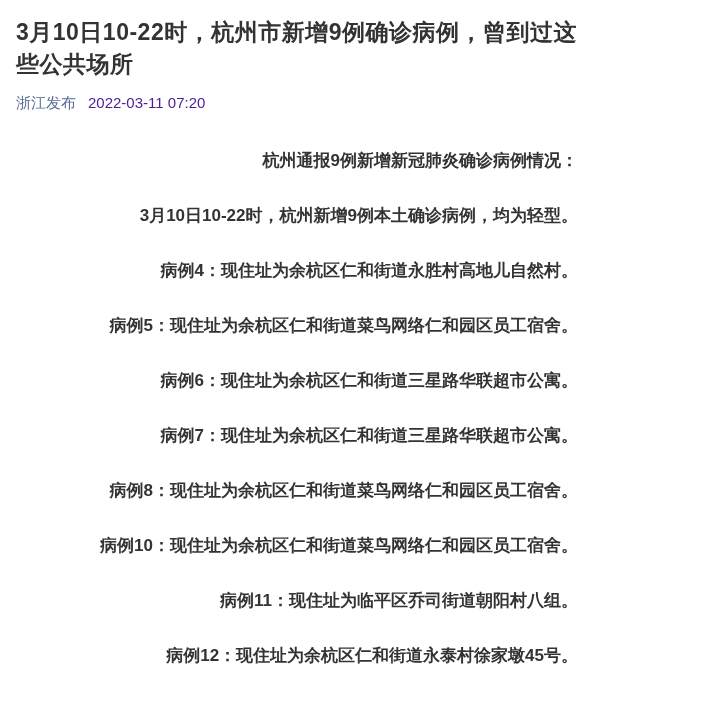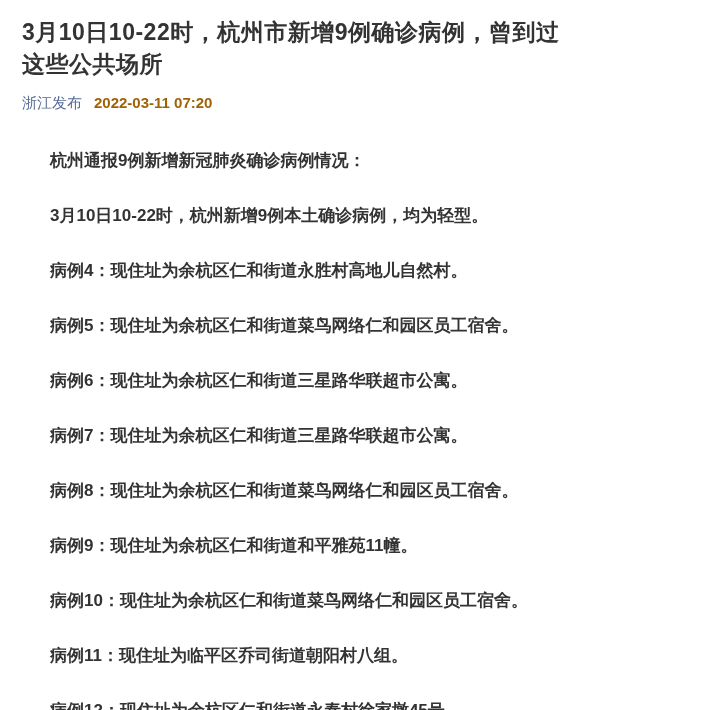--- a/index.html
+++ b/index.html
@@ -11,21 +11,21 @@
     width: 716px;
     height: 710px;
     overflow: hidden;
     font-family: "Liberation Sans", "DejaVu Sans", sans-serif;
   }
   .page {
     box-sizing: border-box;
     width: 604px;
     height: 710px;
     background: #ffffff;
-    padding: 16px 26px 0 22px;
+    padding: 16px 26px 0 16px;
     border-radius: 10px;
   }
   .article-title {
     margin: 0;
     font-size: 23px;
     line-height: 32px;
     font-weight: 700;
     color: #333333;
     letter-spacing: 0.5px;
   }
@@ -34,32 +34,32 @@
     font-size: 15px;
     line-height: 20px;
   }
   .source-name {
     color: #576b95;
     margin-right: 12px;
     cursor: pointer;
     text-decoration: none;
   }
   .publish-time {
-    color: #a16207;
-    font-weight: bold;
+    color: #4c1d95;
   }
   .article-body {
     padding-left: 28px;
     margin-top: 38px;
   }
   .article-body p {
     margin: 0 0 35px 0;
     font-size: 17px;
     line-height: 20px;
     color: #333333;
+    text-align: right;
   }
   p.article-lead {
     font-weight: 700;
   }
   p.article-intro {
     font-weight: 700;
   }
   p.case-line {
     font-weight: 700;
   }
@@ -79,20 +79,19 @@
 
     <p class="article-lead">杭州通报9例新增新冠肺炎确诊病例情况：</p>
 
     <p class="article-intro">3月10日10-22时，杭州新增9例本土确诊病例，均为轻型。</p>
 
     <p class="case-line">病例4：现住址为余杭区仁和街道永胜村高地儿自然村。</p>
     <p class="case-line">病例5：现住址为余杭区仁和街道菜鸟网络仁和园区员工宿舍。</p>
     <p class="case-line">病例6：现住址为余杭区仁和街道三星路华联超市公寓。</p>
     <p class="case-line">病例7：现住址为余杭区仁和街道三星路华联超市公寓。</p>
     <p class="case-line">病例8：现住址为余杭区仁和街道菜鸟网络仁和园区员工宿舍。</p>
-    <p class="case-line">病例9：现住址为余杭区仁和街道和平雅苑11幢。</p>
     <p class="case-line">病例10：现住址为余杭区仁和街道菜鸟网络仁和园区员工宿舍。</p>
     <p class="case-line">病例11：现住址为临平区乔司街道朝阳村八组。</p>
     <p class="case-line">病例12：现住址为余杭区仁和街道永泰村徐家墩45号。</p>
 
   </div>
 
 </div>
 
 </body></html>

